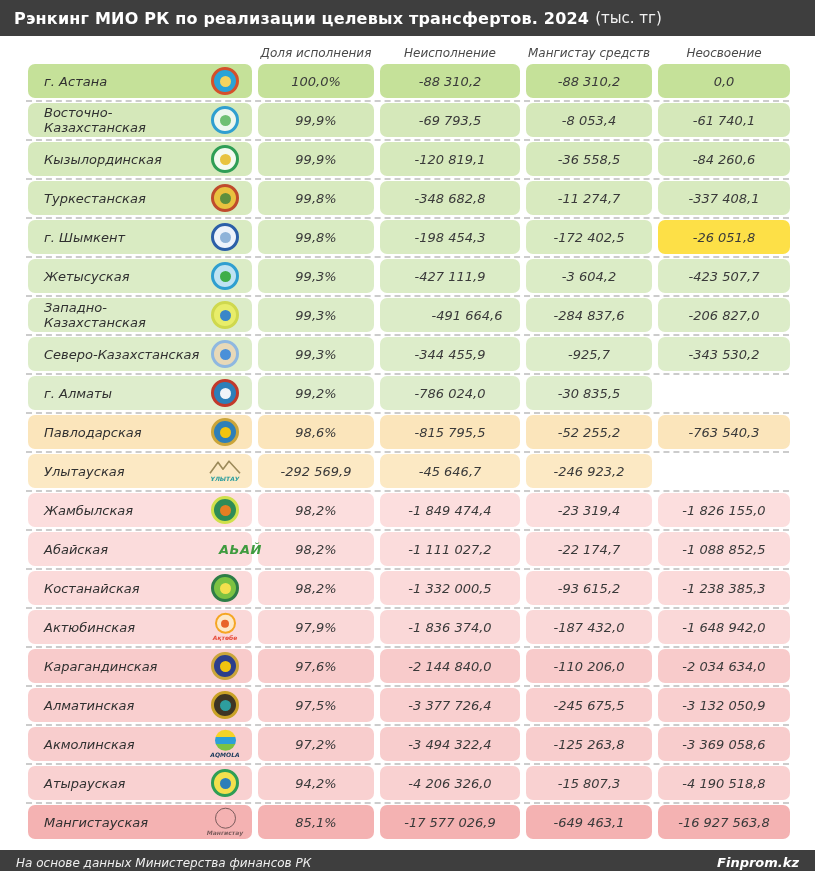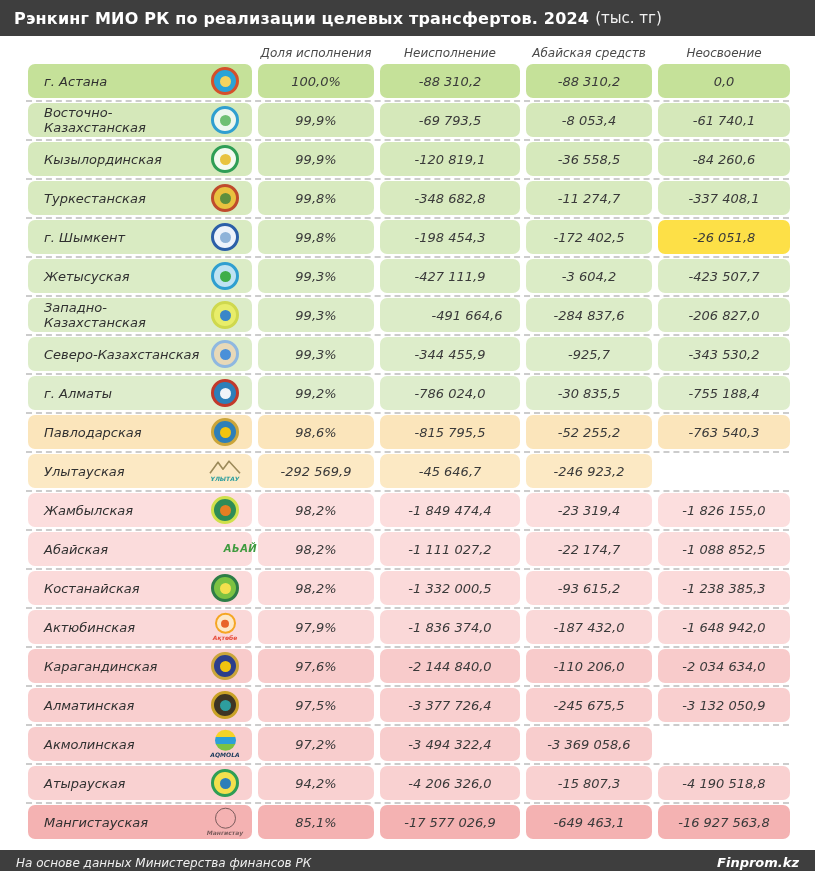--- a/index.html
+++ b/index.html
@@ -48,21 +48,21 @@
     width:38px;
   }
   .em-circle{
     width:28px;height:28px;border:3px solid #888;border-radius:50%;
     box-sizing:border-box;display:flex;align-items:center;justify-content:center;
   }
   .em-circle.small{width:21px;height:21px;border-width:2px;}
   .em-dot{width:11px;height:11px;border-radius:50%;}
   .em-circle.small .em-dot{width:8px;height:8px;}
   .em-caption{font-size:6px;font-weight:bold;line-height:1.1;margin-top:1px;white-space:nowrap;}
-  .em-text{font-size:10px;font-weight:bold;letter-spacing:.5px;line-height:1;margin-left:31px;}
+  .em-text{font-size:13px;font-weight:bold;letter-spacing:.5px;line-height:1;margin-left:31px;}
   .spacer{height:6px;}
   .footer{
     height:25px;background:#3e3e3e;color:#efefef;
     display:flex;align-items:center;justify-content:space-between;
     padding:0 16px;box-sizing:border-box;
   }
   .footer .src{font-style:italic;font-size:12px;}
   .footer .brand{font-style:italic;font-weight:bold;font-size:13px;color:#ffffff;}
 </style>
 </head>
@@ -71,21 +71,21 @@
 <div class="titlebar">
   <span class="t-bold">Рэнкинг МИО РК по реализации целевых трансфертов. 2024</span>
   <span class="t-unit">(тыс. тг)</span>
 </div>
 
 <div class="table-wrap">
   <div class="grid col-headers">
     <span></span>
     <span>Доля исполнения</span>
     <span>Неисполнение</span>
-    <span>Абайская средств</span>
+    <span>Мангистау средств</span>
     <span>Неосвоение</span>
   </div>
   <div id="rows">
   <div class="grid row">
     <div class="cell name" style="background: rgb(197, 225, 153);">
           <span>г. Астана</span>
           <span class="emblem">
             <span class="em-circle" style="border-color: rgb(212, 80, 43); background: rgb(41, 163, 215);">
               <span class="em-dot" style="background: rgb(244, 211, 94);"></span>
             </span>
@@ -207,21 +207,20 @@
           <span>г. Алматы</span>
           <span class="emblem">
             <span class="em-circle" style="border-color: rgb(194, 57, 43); background: rgb(45, 127, 185);">
               <span class="em-dot" style="background: rgb(240, 244, 248);"></span>
             </span>
           </span>
         </div>
     <div class="cell share" style="background: rgb(222, 237, 204);">99,2%</div>
     <div class="cell nonexec" style="background: rgb(222, 237, 204);">-786 024,0</div>
     <div class="cell savings" style="background: rgb(222, 237, 204);">-30 835,5</div>
-    <div class="cell nonutil" style="background: rgb(222, 237, 204);">-755 188,4</div>
   </div>
 
   <div class="grid row">
     <div class="cell name" style="background: rgb(251, 229, 187);">
           <span>Павлодарская</span>
           <span class="emblem">
             <span class="em-circle" style="border-color: rgb(202, 165, 58); background: rgb(45, 127, 185);">
               <span class="em-dot" style="background: rgb(241, 196, 15);"></span>
             </span>
           </span>
@@ -339,20 +338,21 @@
   <div class="grid row">
     <div class="cell name" style="background: rgb(248, 205, 205);">
           <span>Акмолинская</span>
           <span class="emblem">
             <span class="em-circle small" style="border: none; background: linear-gradient(rgb(245, 211, 39) 0px, rgb(245, 211, 39) 36%, rgb(45, 159, 216) 36%, rgb(45, 159, 216) 66%, rgb(124, 194, 66) 66%);"></span>
             <span class="em-caption" style="color: rgb(26, 58, 92);">AQMOLA</span>
           </span>
         </div>
     <div class="cell share" style="background: rgb(248, 205, 205);">97,2%</div>
     <div class="cell nonexec" style="background: rgb(248, 205, 205);">-3 494 322,4</div>
+    <div class="cell savings" style="background: rgb(248, 205, 205);">-125 263,8</div>
     <div class="cell nonutil" style="background: rgb(248, 205, 205);">-3 369 058,6</div>
   </div>
 
   <div class="grid row">
     <div class="cell name" style="background: rgb(249, 209, 209);">
           <span>Атырауская</span>
           <span class="emblem">
             <span class="em-circle" style="border-color: rgb(46, 158, 85); background: rgb(244, 224, 77);">
               <span class="em-dot" style="background: rgb(45, 127, 185);"></span>
             </span>

